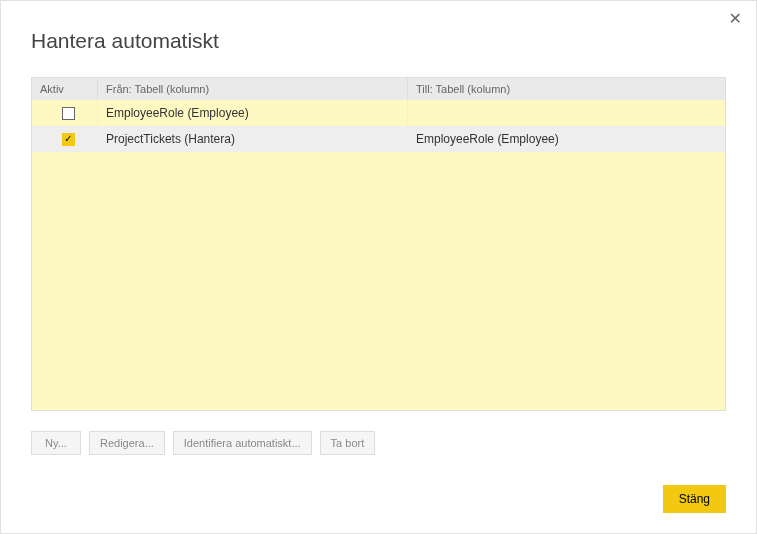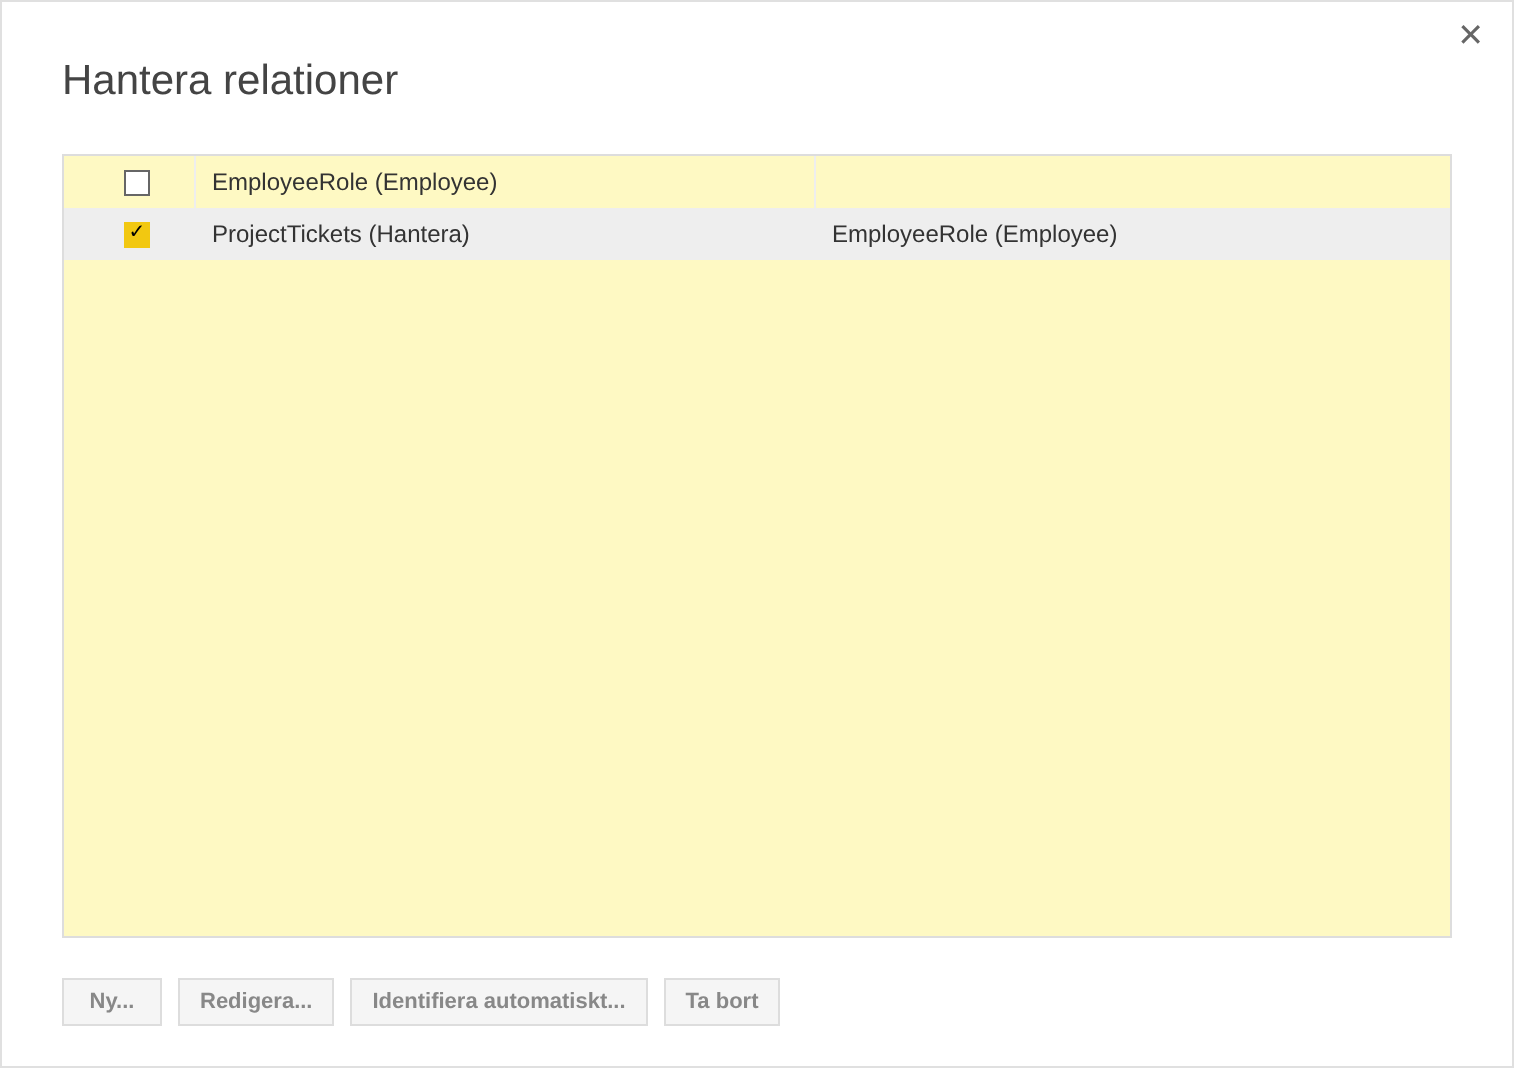--- a/index.html
+++ b/index.html
@@ -126,21 +126,20 @@
       height: 24px;
       padding: 0 10px;
       font-size: 11px;
       color: #888;
       background: #f5f5f5;
       border: 1px solid #ddd;
       cursor: pointer;
       display: inline-flex;
       align-items: center;
       font-family: inherit;
-      font-weight: bold;
     }
     .btn.small {
       min-width: 50px;
       justify-content: center;
     }
     .footer {
       display: flex;
       justify-content: flex-end;
       margin-top: 30px;
     }
@@ -154,23 +153,28 @@
       cursor: pointer;
       font-family: inherit;
     }
   </style>
 </head>
 <body>
 
 <button class="close-btn">✕</button>
 
 <div class="dialog">
-  <h1 class="title">Hantera relationer</h1>
+  <h1 class="title">Hantera automatiskt</h1>
 
   <div class="table-container">
+    <div class="thead">
+      <div class="col-active">Aktiv</div>
+      <div class="col-from">Från: Tabell (kolumn)</div>
+      <div class="col-to">Till: Tabell (kolumn)</div>
+    </div>
     <div class="tbody" id="tbody">
         <div class="trow">
           <div class="col-active">
             <span class="checkbox"></span>
           </div>
           <div class="col-from">EmployeeRole (Employee)</div>
         </div>
         <div class="trow selected">
           <div class="col-active">
             <span class="checkbox checked">✓</span>
@@ -181,13 +185,16 @@
       </div>
   </div>
 
   <div class="bottom-buttons">
     <button class="btn small">Ny...</button>
     <button class="btn">Redigera...</button>
     <button class="btn">Identifiera automatiskt...</button>
     <button class="btn small">Ta bort</button>
   </div>
 
+  <div class="footer">
+    <button class="btn-primary">Stäng</button>
+  </div>
 </div>
 
 </body></html>

